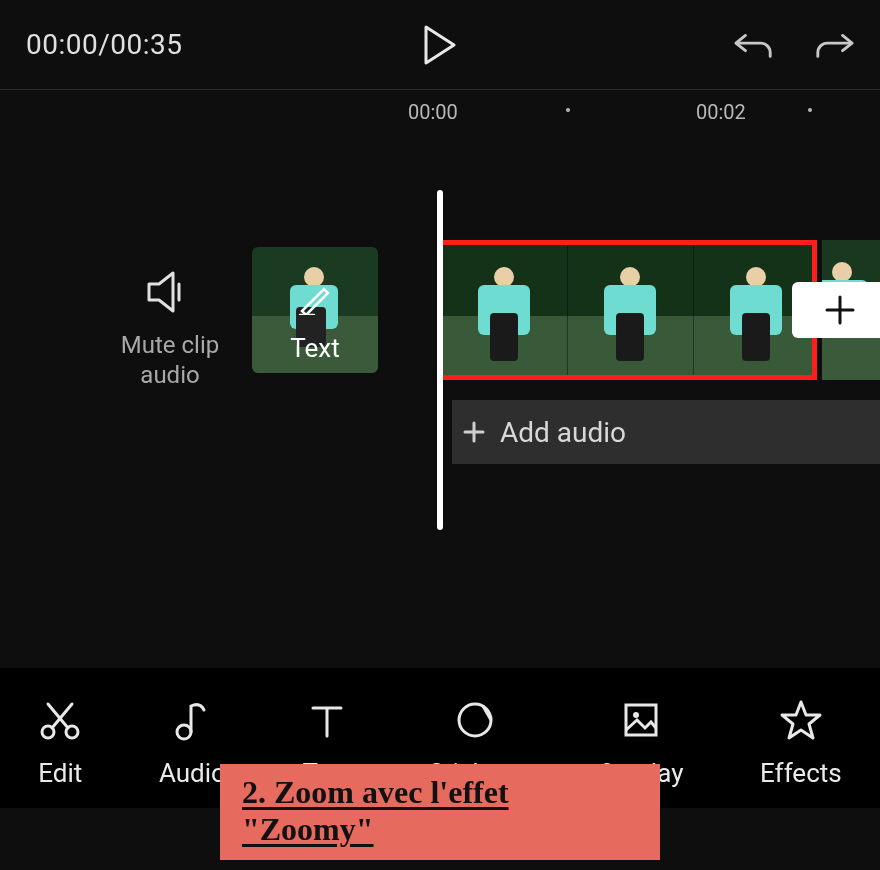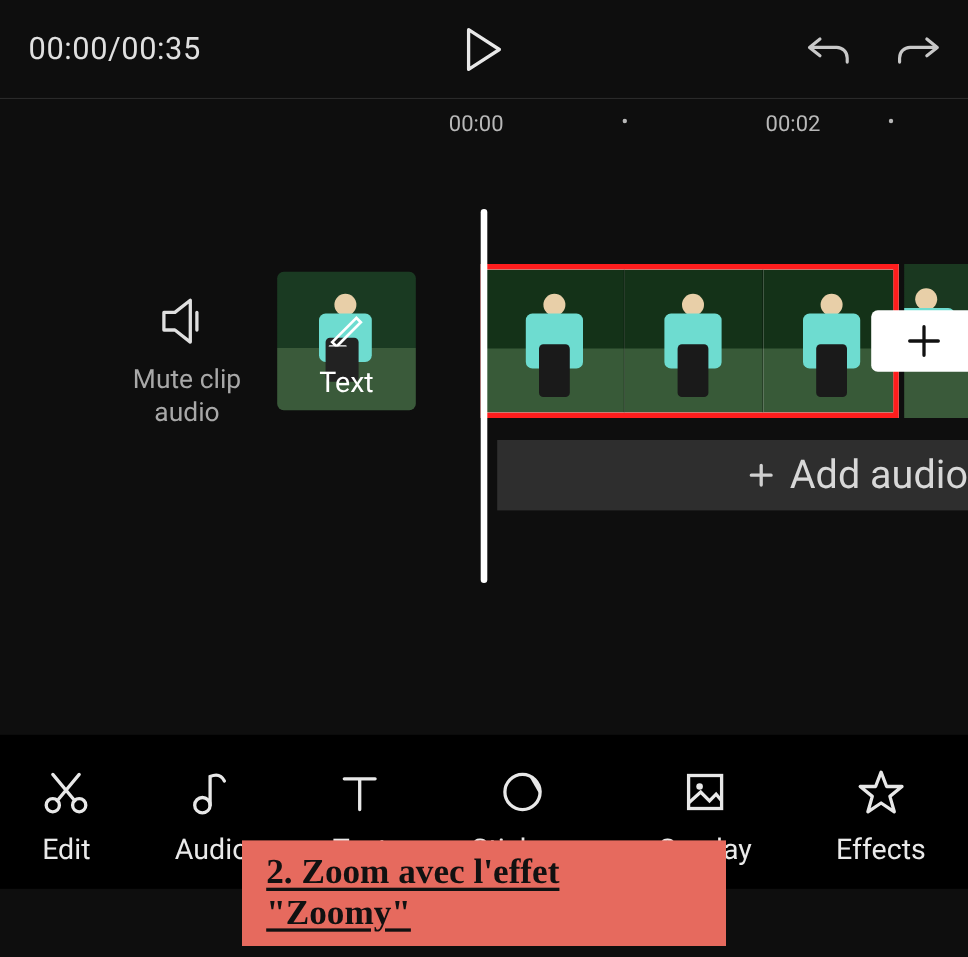--- a/index.html
+++ b/index.html
@@ -159,24 +159,23 @@
   .audio-track{
     position:absolute;
     left:452px;
     top: 210px;
     height: 64px;
     width: 428px;
     background:#2e2e2e;
     display:flex;
     align-items:center;
     gap:14px;
-    padding-left:32px;
+    padding-left:10px;
     color:#d8d8d8;
-    font-size:36px;
-    justify-content:flex-end;
+    font-size:28px;
   }
 
   .toolbar {
     position:absolute;
     bottom: 62px;
     left:0; right:0;
     height: 140px;
     background:#000;
     display:flex;
     justify-content:space-around;

